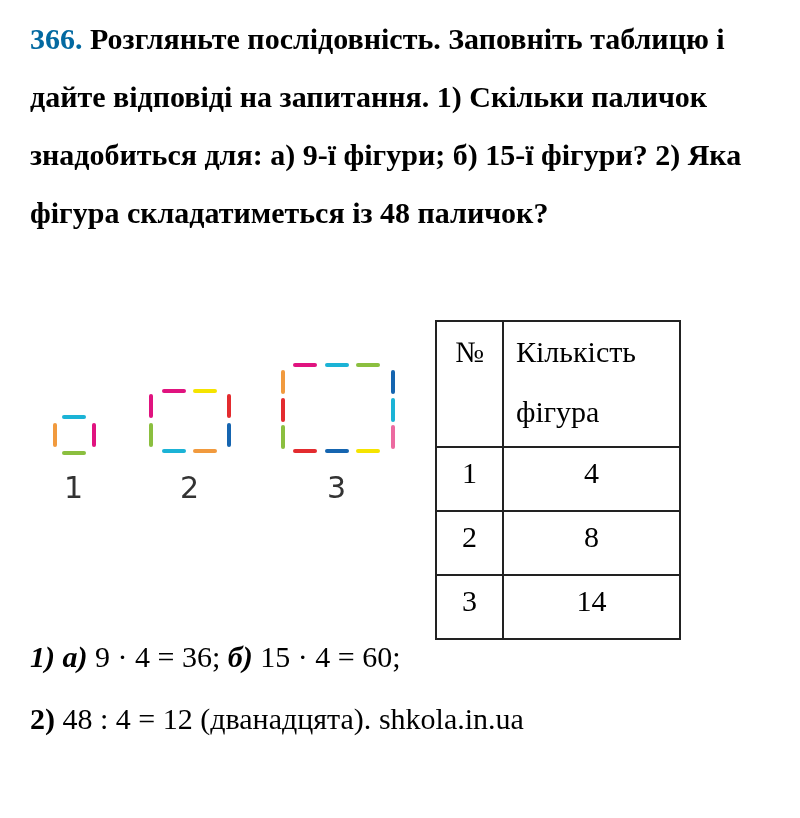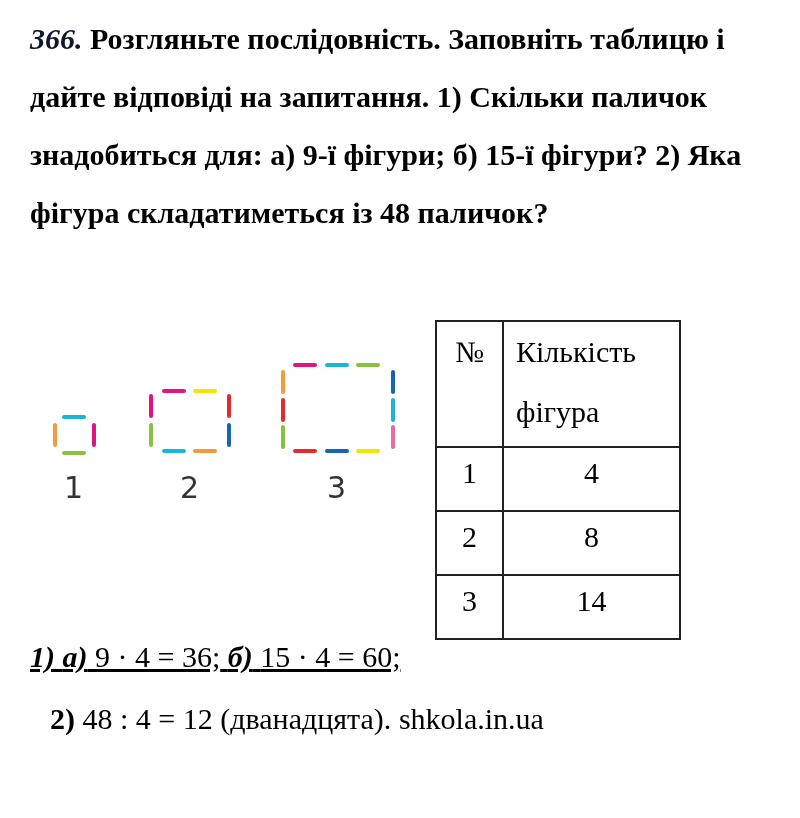--- a/index.html
+++ b/index.html
@@ -1,34 +1,34 @@
 <!DOCTYPE html>
 <html><head>
 <meta charset="utf-8">
 <style>
   html, body { margin: 0; padding: 0; background: #ffffff; }
   body { width: 800px; height: 818px; position: relative; overflow: hidden;
          font-family: "Liberation Serif", serif; color: #000; }
   .task { position: absolute; left: 30px; top: 10px; width: 760px;
           font-weight: bold; font-size: 30px; line-height: 58px; }
-  .task .num { color: #0f172a; font-style: italic; }
+  .task .num { color: #0369a1; }
   .figures { position: absolute; left: 30px; top: 360px; width: 390px; height: 150px; }
   .figures svg { display: block; }
   .fig-label { font-family: "DejaVu Sans", sans-serif; font-size: 30px; fill: #333; }
   table.seq { position: absolute; left: 435px; top: 320px; border-collapse: collapse;
               font-size: 30px; }
   table.seq td { border: 2px solid #222; vertical-align: top; text-align: center; }
   table.seq .c1 { width: 63px; }
   table.seq .c2 { width: 163px; }
   table.seq thead td { height: 124px; line-height: 60px; padding: 0; }
   table.seq thead td.c2 { text-align: left; padding-left: 12px; margin-top: 40px; }
   table.seq tbody td { height: 60px; line-height: 48px; }
   .ans { position: absolute; left: 30px; font-size: 30px; }
-  .ans1 { top: 640px; text-decoration: underline; }
-  .ans2 { top: 702px; margin-left: 20px; }
+  .ans1 { top: 640px; }
+  .ans2 { top: 702px; }
   .ans b, .ans i { font-weight: bold; }
 </style>
 </head>
 <body>
 
 <div class="task">
   <span class="num">366.</span>
   <span>Розгляньте послідовність. Заповніть таблицю і дайте відповіді на запитання. 1) Скільки паличок знадобиться для: а) 9-ї фігури; б) 15-ї фігури? 2) Яка фігура складатиметься із 48 паличок?</span>
 </div>
 

